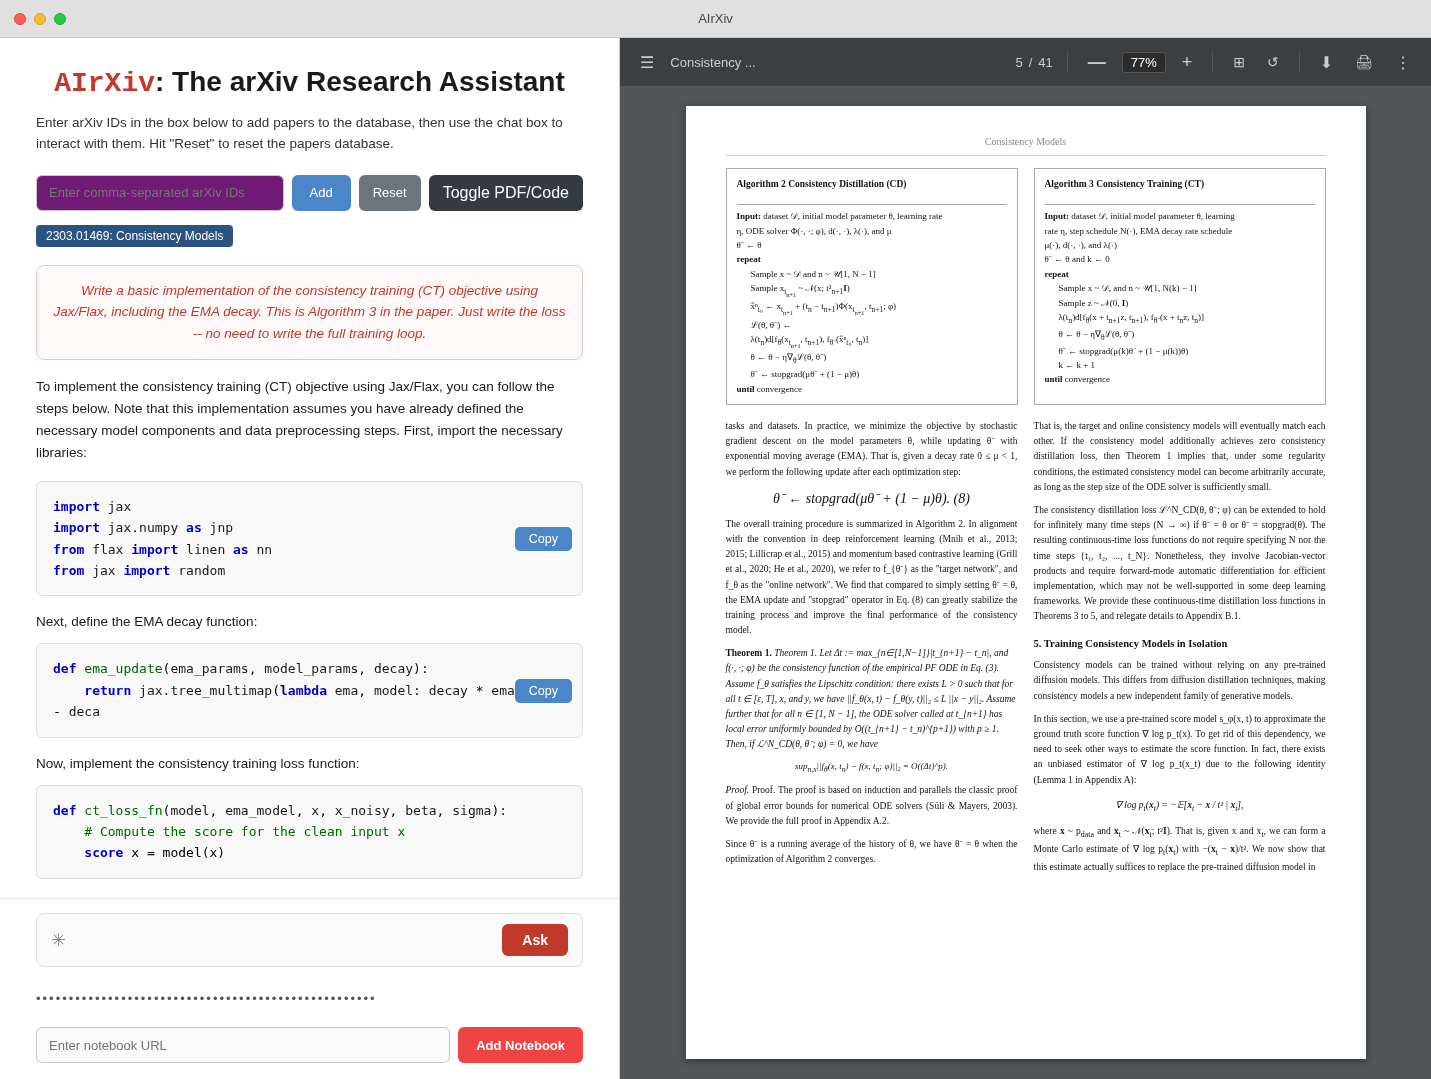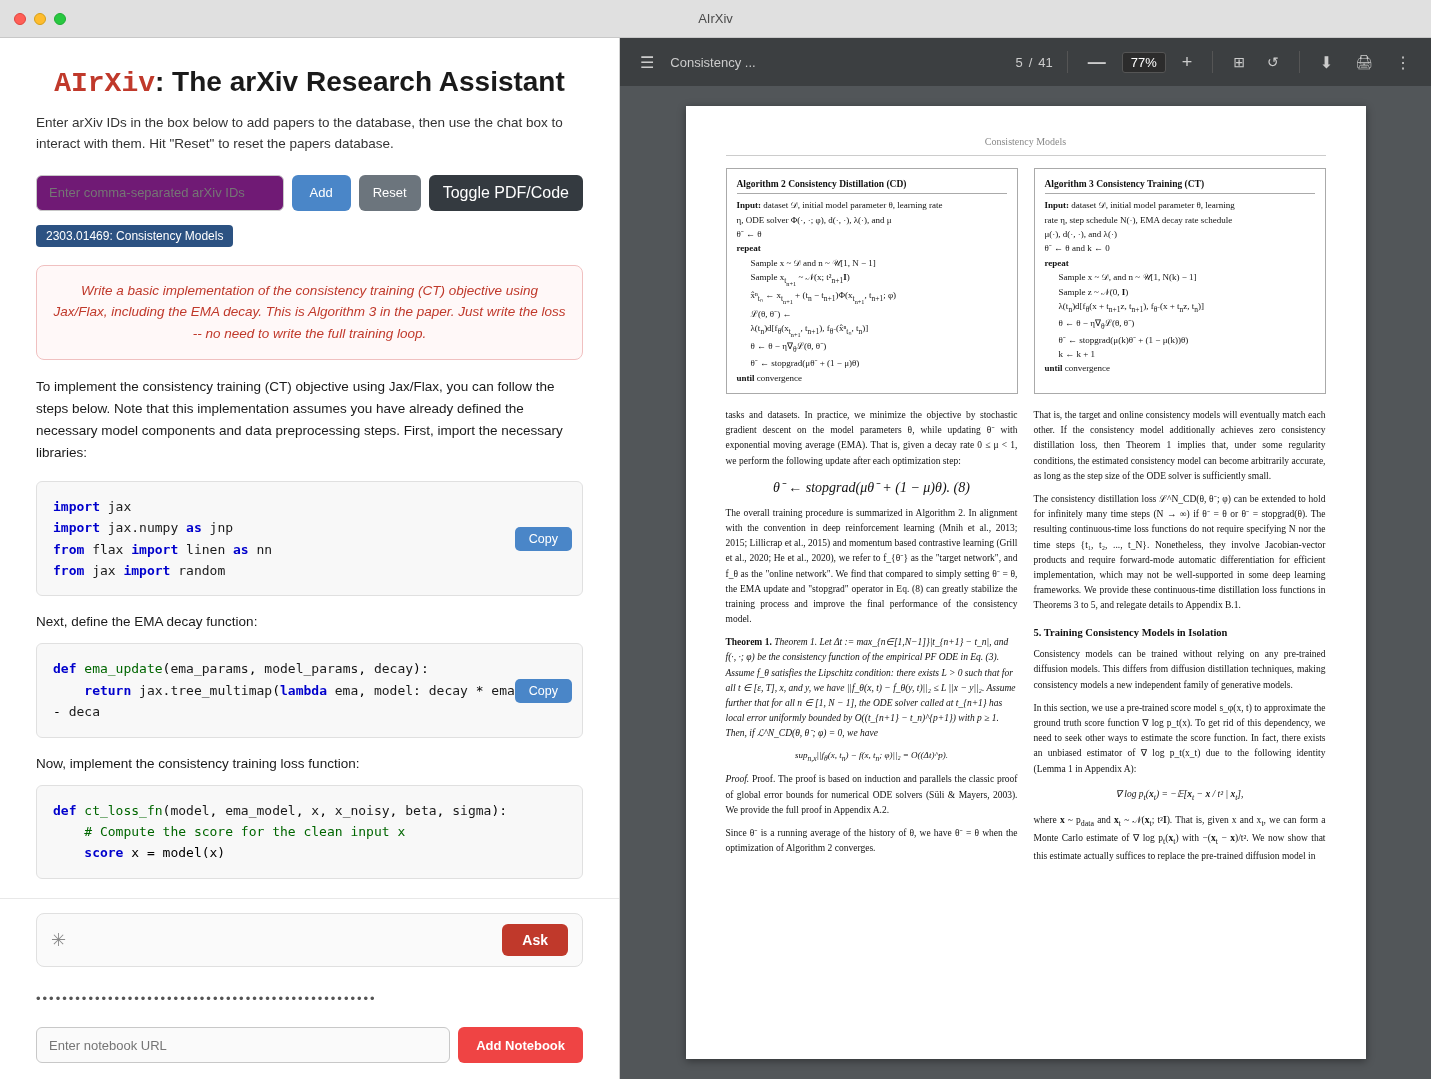--- a/index.html
+++ b/index.html
@@ -413,21 +413,21 @@
       padding: 8px 10px;
       font-size: 9px;
       line-height: 1.6;
       font-family: 'Times New Roman', Times, serif;
     }
     .pdf-alg-title {
       font-weight: bold;
       font-size: 9.5px;
       margin-bottom: 4px;
       border-bottom: 1px solid #aaa;
-      padding-bottom: 1px;
+      padding-bottom: 12px;
     }
     .pdf-alg-bold { font-weight: bold; }
 
     .pdf-body-text {
       font-size: 9.5px;
       line-height: 1.6;
       margin-bottom: 8px;
       text-align: justify;
     }
     .pdf-body-text em { font-style: italic; }

